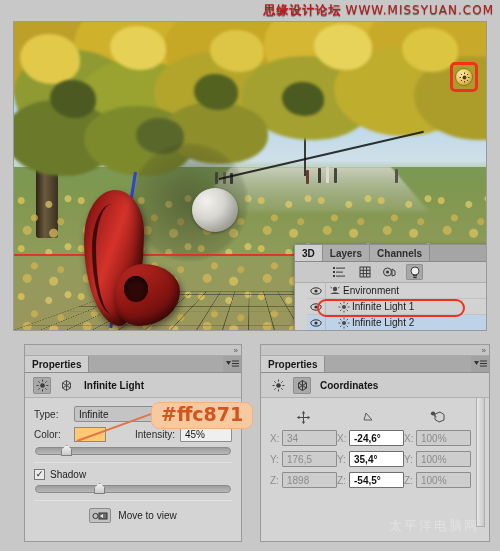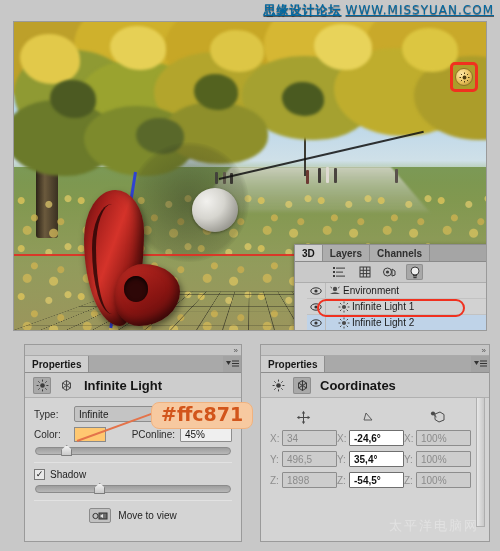--- a/index.html
+++ b/index.html
@@ -103,25 +103,24 @@
   }
   .scu-dark{
     position:absolute; left:26px; top:14px; width:40px; height:110px;
     border-left:4px solid rgba(25,3,3,.75);
     border-radius:50% 0 0 50% / 40% 0 0 60%;
   }
 
   
   #watermark{
     position:absolute; right:6px; top:2px;
-    font-size:12px; letter-spacing:1px; color:#0369a1;
+    font-size:12px; letter-spacing:1px; color:#b91c1c;
     text-shadow:0 1px 1px rgba(0,0,0,.55);
     font-family:"DejaVu Sans", sans-serif;
     white-space:nowrap;
-    text-decoration:underline;
   }
   #watermark .cn{ font-weight:bold; margin-right:4px; }
 
   
   #light-toggle-wrap{
     position:absolute; right:8px; top:40px;
     width:28px; height:30px;
     border:3px solid #f0311f; border-radius:5px;
   }
   #light-toggle{
@@ -214,21 +213,21 @@
   .prop-tabfill{ flex:1; background:#a9a9a9; }
   .prop-head{
     height:25px; background:#cdcdcd; display:flex; align-items:center;
     gap:6px; padding:0 8px; border-bottom:1px solid #b0b0b0;
   }
   .hd-ico{
     width:18px; height:17px; display:flex; align-items:center; justify-content:center;
     border-radius:2px;
   }
   .hd-ico.sel{ background:#a9a9a9; box-shadow:inset 0 0 0 1px #8e8e8e; }
-  .prop-title{ font-weight:bold; font-size:13px; color:#141414; margin-left:3px; }
+  .prop-title{ font-weight:bold; font-size:10px; color:#141414; margin-left:3px; }
   .prop-body{ padding:8px 9px 6px 9px; }
 
   .frow{ display:flex; align-items:center; margin-bottom:5px; }
   .flabel{ width:40px; font-size:10px; color:#2b2b2b; }
   .select{
     flex:1; height:16px; background:#c4c4c4;
     border:1px solid #8d8d8d; border-radius:2px;
     display:flex; align-items:center; padding:0 4px;
     font-size:10px; color:#1b1b1b; position:relative;
   }
@@ -595,21 +594,21 @@
       <div class="select">
         <span>Infinite</span>
         <span class="spin">▲<br>▼</span>
       </div>
     </div>
 
     <div class="frow">
       <div class="flabel">Color:</div>
       <div class="swatch" id="color-swatch" style="background: rgb(255, 200, 113);"></div>
       <div class="fright">
-        <span class="flabel-r">PConline:</span>
+        <span class="flabel-r">Intensity:</span>
         <span class="ifield">45%</span>
       </div>
     </div>
 
     <div class="slider">
       <div class="knob" id="knob-intensity" style="left: 13%;"></div>
     </div>
 
     <div class="divider"></div>
 
@@ -728,21 +727,21 @@
         </div>
         <div class="ccell">
           <span class="caxis">X:</span>
           <span class="cfield">100%</span>
         </div>
       </div>
 
       <div class="crow">
         <div class="ccell">
           <span class="caxis">Y:</span>
-          <span class="cfield">496,5</span>
+          <span class="cfield">176,5</span>
         </div>
         <div class="ccell">
           <span class="caxis">Y:</span>
           <span class="cfield active">35,4°</span>
         </div>
         <div class="ccell">
           <span class="caxis">Y:</span>
           <span class="cfield">100%</span>
         </div>
       </div>

